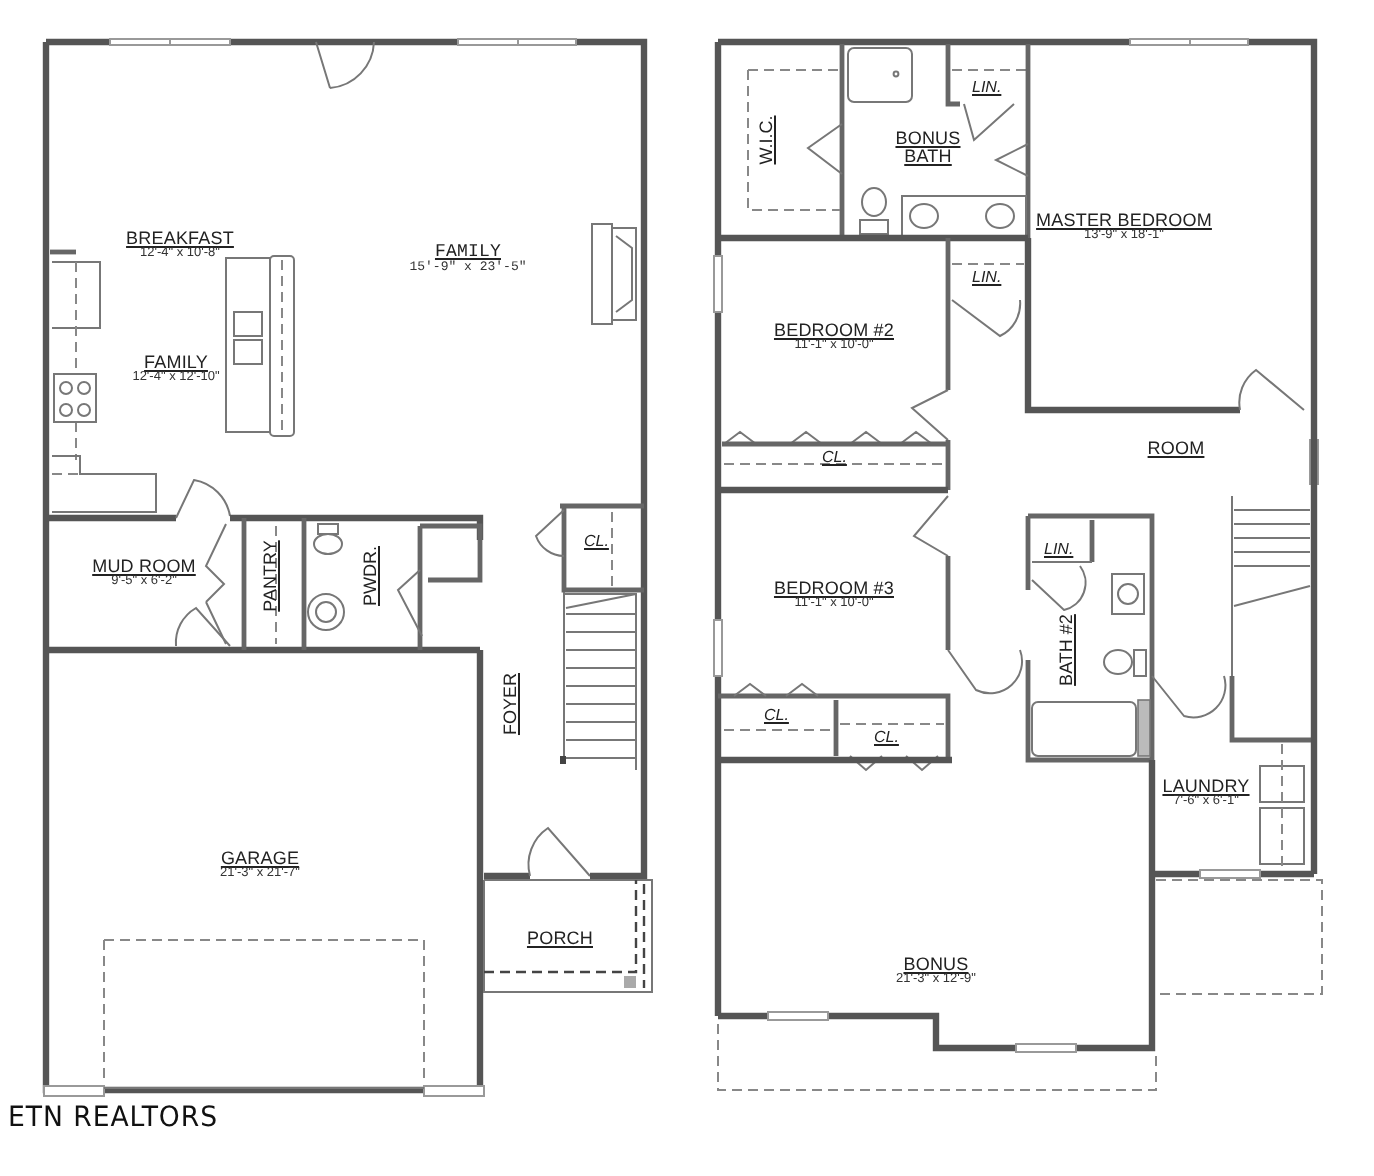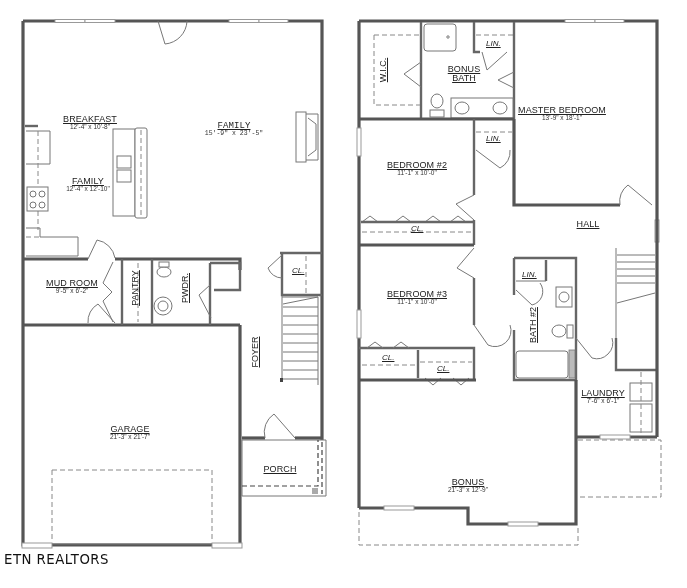--- a/index.html
+++ b/index.html
@@ -244,21 +244,21 @@
 <div class="room" style="left:510px;top:106px;width:104px;">
   <span class="nm">MASTER BEDROOM</span>
   <span class="dm">13'-9" x 18'-1"</span>
 </div>
 <div class="room" style="left:377px;top:161px;width:80px;">
   <span class="nm">BEDROOM #2</span>
   <span class="dm">11'-1" x 10'-0"</span>
 </div>
 <div class="small" style="left:411px;top:224px;">CL.</div>
 <div class="room" style="left:568px;top:220px;width:40px;">
-  <span class="nm">HALL</span>
+  <span class="nm">ROOM</span>
 </div>
 <div class="room" style="left:377px;top:290px;width:80px;">
   <span class="nm">BEDROOM #3</span>
   <span class="dm">11'-1" x 10'-0"</span>
 </div>
 <div class="small" style="left:382px;top:353px;">CL.</div>
 <div class="small" style="left:437px;top:364px;">CL.</div>
 <div class="small" style="left:522px;top:270px;">LIN.</div>
 <div class="vert" style="left:511px;top:320px;width:44px;text-align:center;">BATH #2</div>
 <div class="room" style="left:578px;top:389px;width:50px;">

